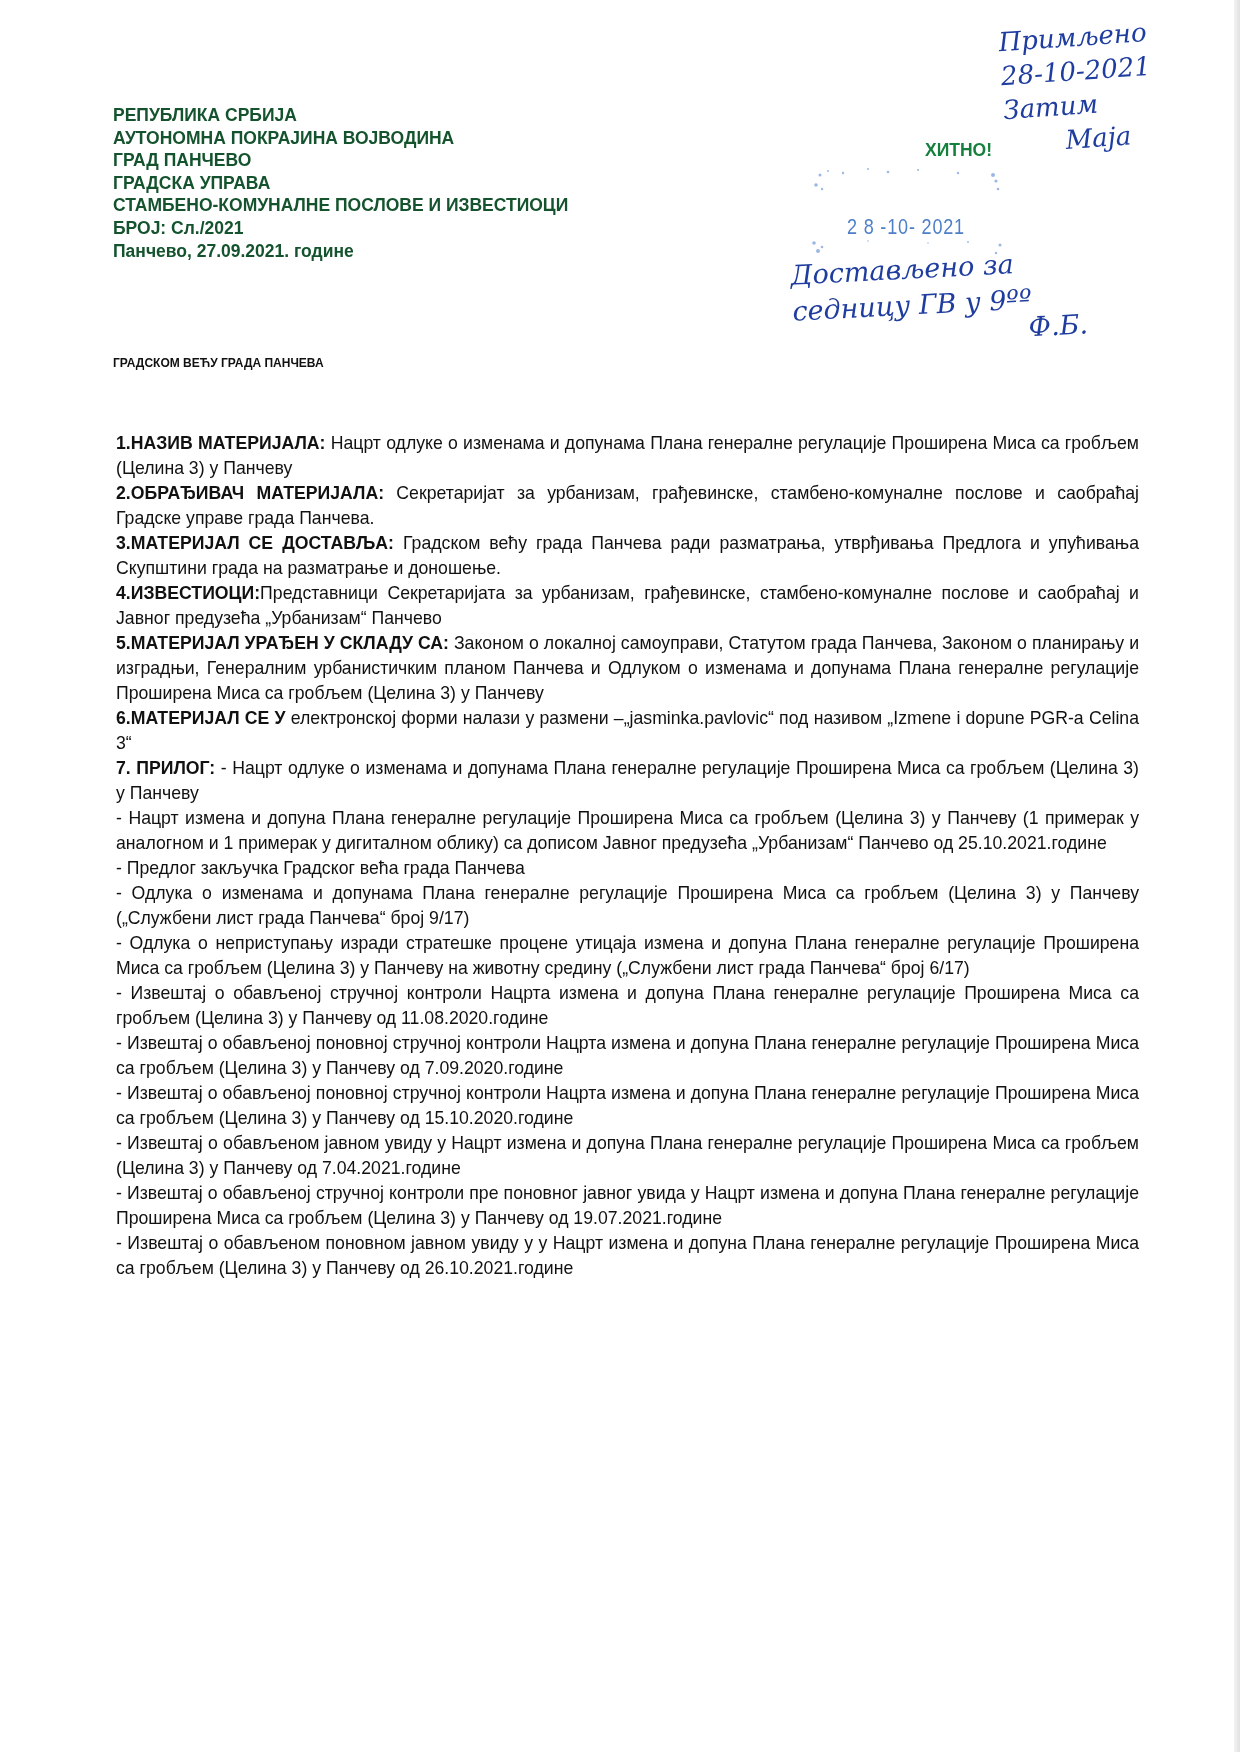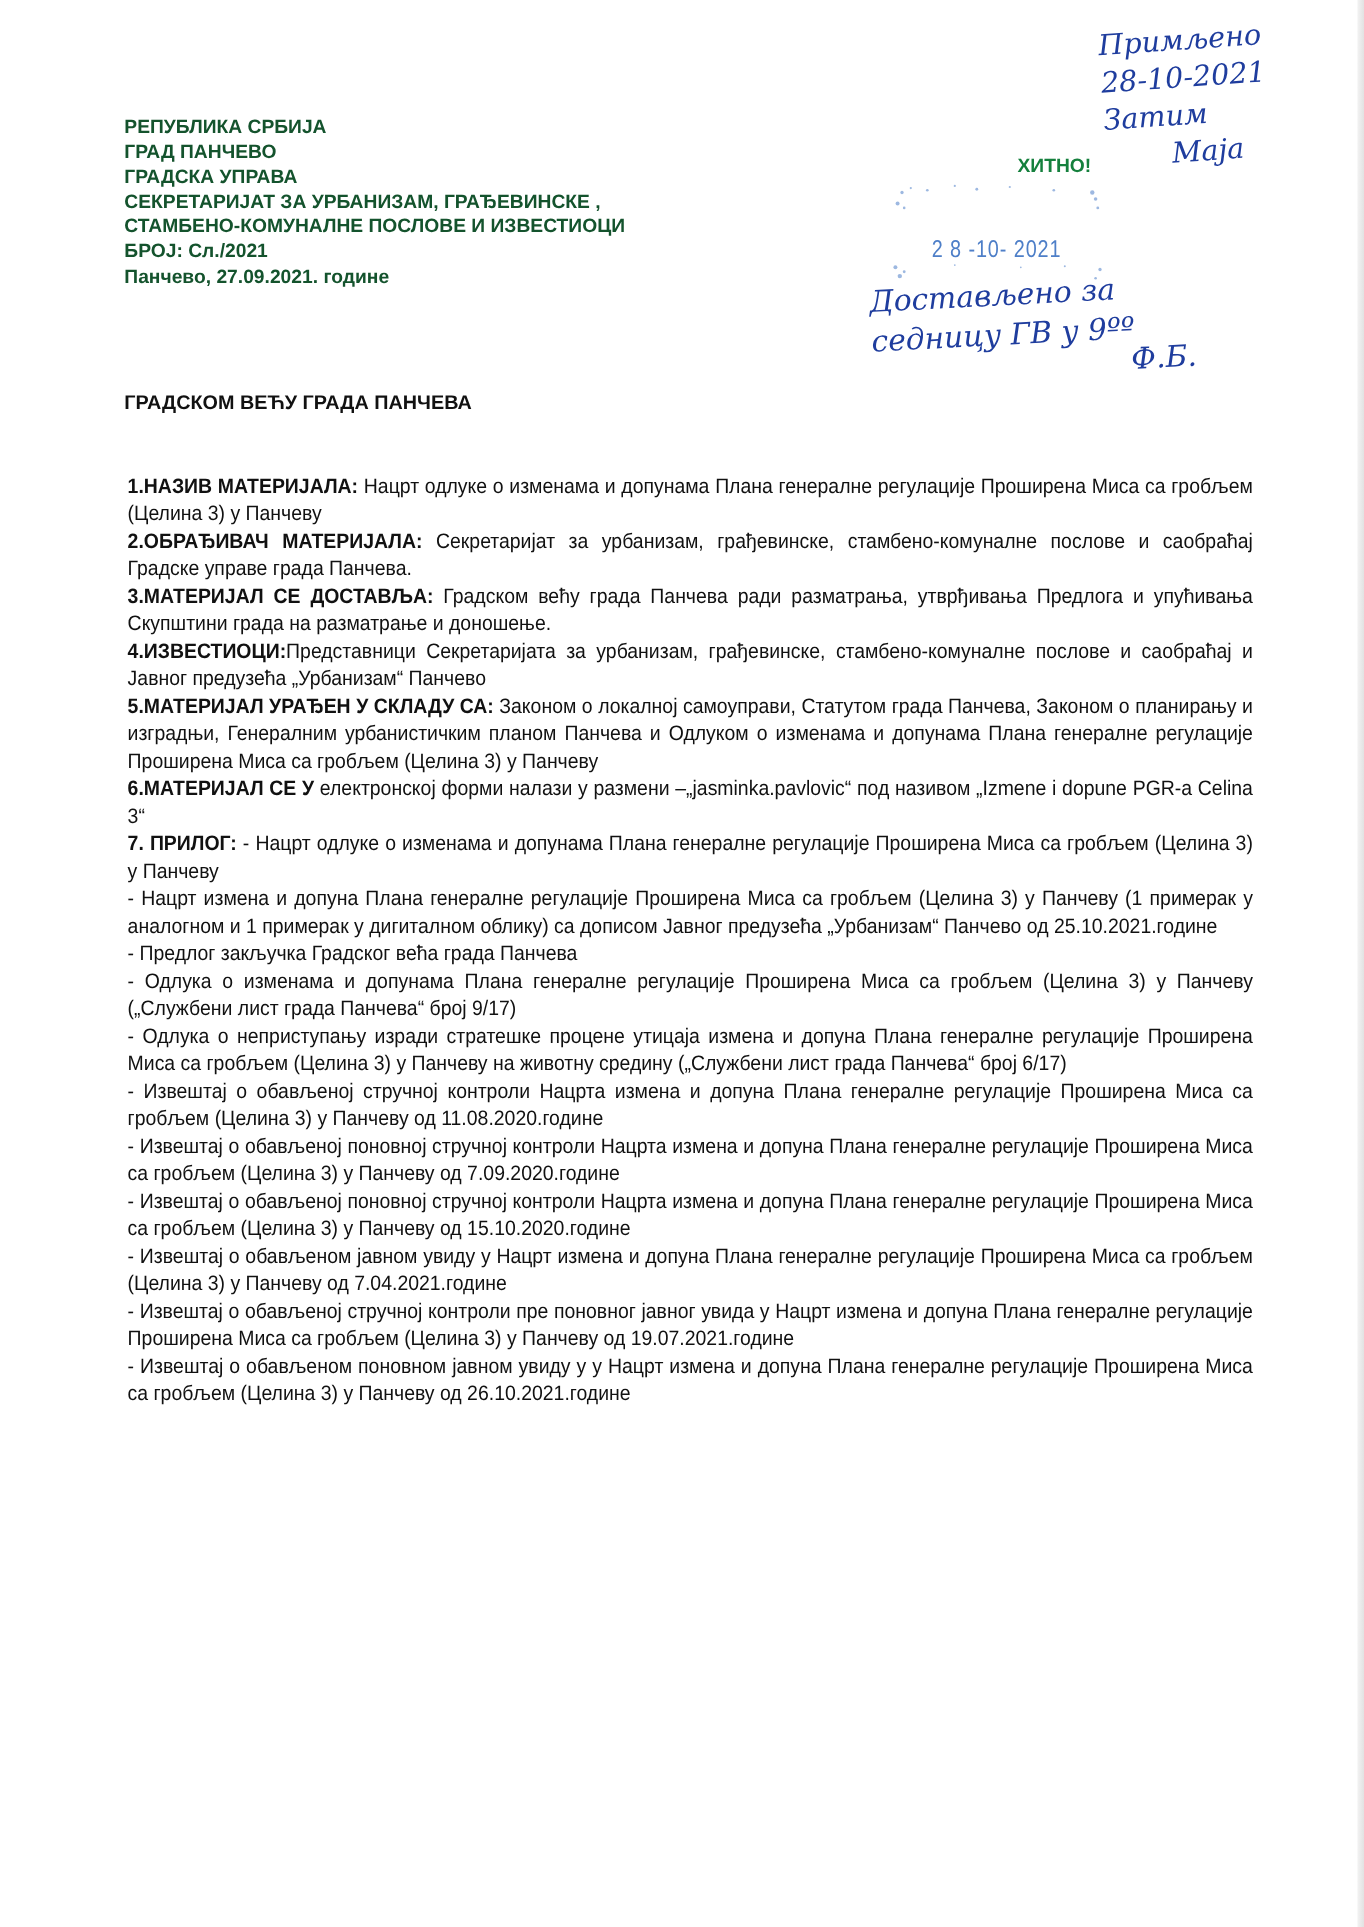--- a/index.html
+++ b/index.html
@@ -10,37 +10,37 @@
   .header { position: absolute; left: 113px; top: 104px; font-family: "Liberation Sans", sans-serif; font-weight: bold; font-size: 17.5px; line-height: 22.6px; color: #14532d; }
   .header div { white-space: nowrap; }
 
   .urgent { position: absolute; left: 925px; top: 140px; font-family: "Liberation Sans", sans-serif; font-weight: bold; font-size: 17.5px; color: #15803d; }
 
   .stamp { position: absolute; left: 808px; top: 163px; width: 200px; height: 100px; }
   .stamp-date { position: absolute; left: 847px; top: 214px; font-family: "Liberation Sans", sans-serif; font-size: 22px; color: #4e7fc8; letter-spacing: 1px; transform: scaleX(0.82); transform-origin: left; }
 
   .hw { position: absolute; font-family: "DejaVu Serif", serif; font-style: italic; color: #1f3d9e; }
 
-  .addressee { position: absolute; left: 113px; top: 356px; font-family: "Liberation Sans", sans-serif; font-weight: bold; font-size: 18px; color: #111; }
+  .addressee { position: absolute; left: 113px; top: 356px; font-family: "Liberation Sans", sans-serif; font-weight: bold; font-size: 12px; color: #111; }
 
   .body { position: absolute; left: 116px; top: 430px; width: 1023px; font-family: "Liberation Sans", sans-serif; font-size: 19px; line-height: 25px; color: #111; transform: scaleX(0.93); transform-origin: left top; width: 1100px; }
   .body p { margin: 0; text-align: justify; }
   .body .lbl { font-weight: bold; }
 </style>
 </head>
 <body>
 
 <div class="page">
   <div class="edge"></div>
 
   <div class="header">
     <div>РЕПУБЛИКА СРБИЈА</div>
+    <div>АУТОНОМНА ПОКРАЈИНА ВОЈВОДИНА</div>
     <div>ГРАД ПАНЧЕВО</div>
     <div>ГРАДСКА УПРАВА</div>
-    <div>СЕКРЕТАРИЈАТ ЗА УРБАНИЗАМ, ГРАЂЕВИНСКЕ ,</div>
     <div>СТАМБЕНО-КОМУНАЛНЕ ПОСЛОВЕ И ИЗВЕСТИОЦИ</div>
     <div>БРОЈ: Сл./2021</div>
     <div>Панчево, 27.09.2021. године</div>
   </div>
 
   <div class="urgent">ХИТНО!</div>
 
   <svg class="stamp" viewBox="0 0 200 100">
     <g fill="#4e7fc8" opacity="0.55">
       <circle cx="12" cy="12" r="1.5"></circle>

